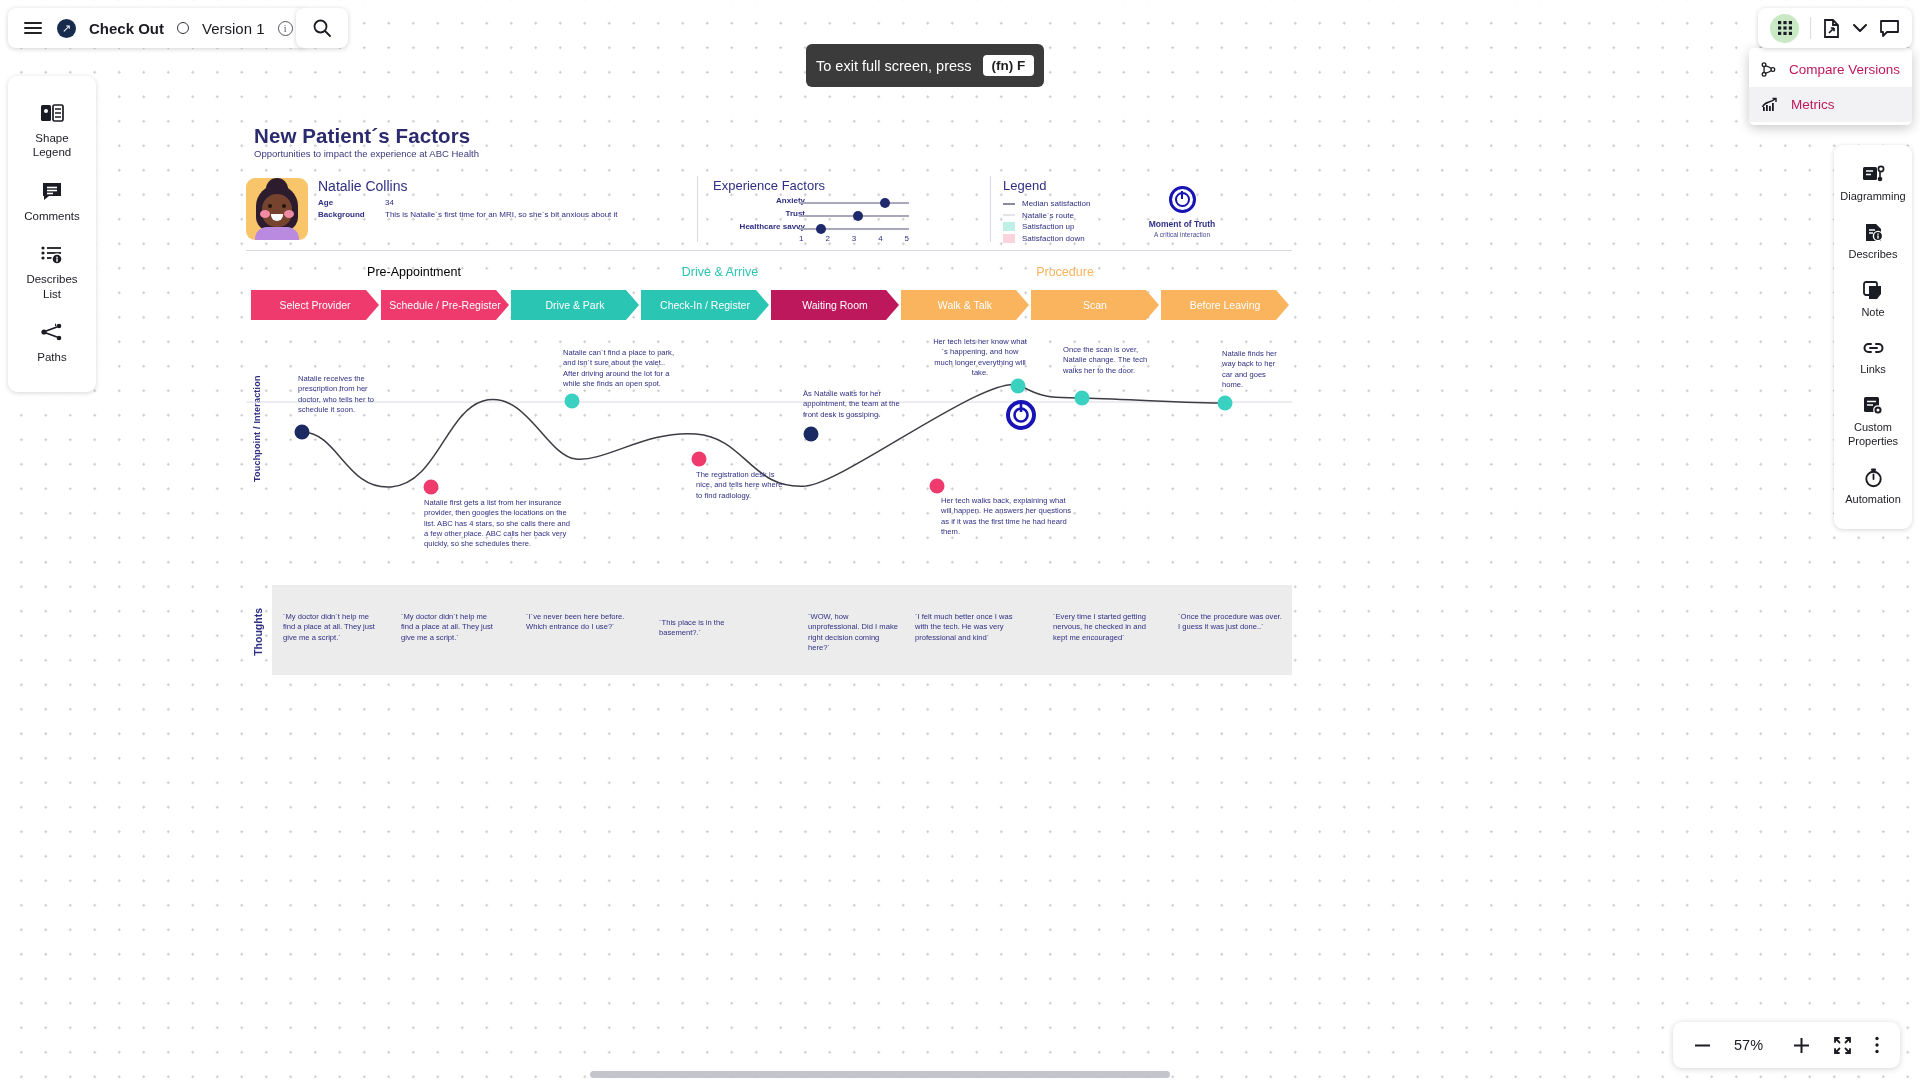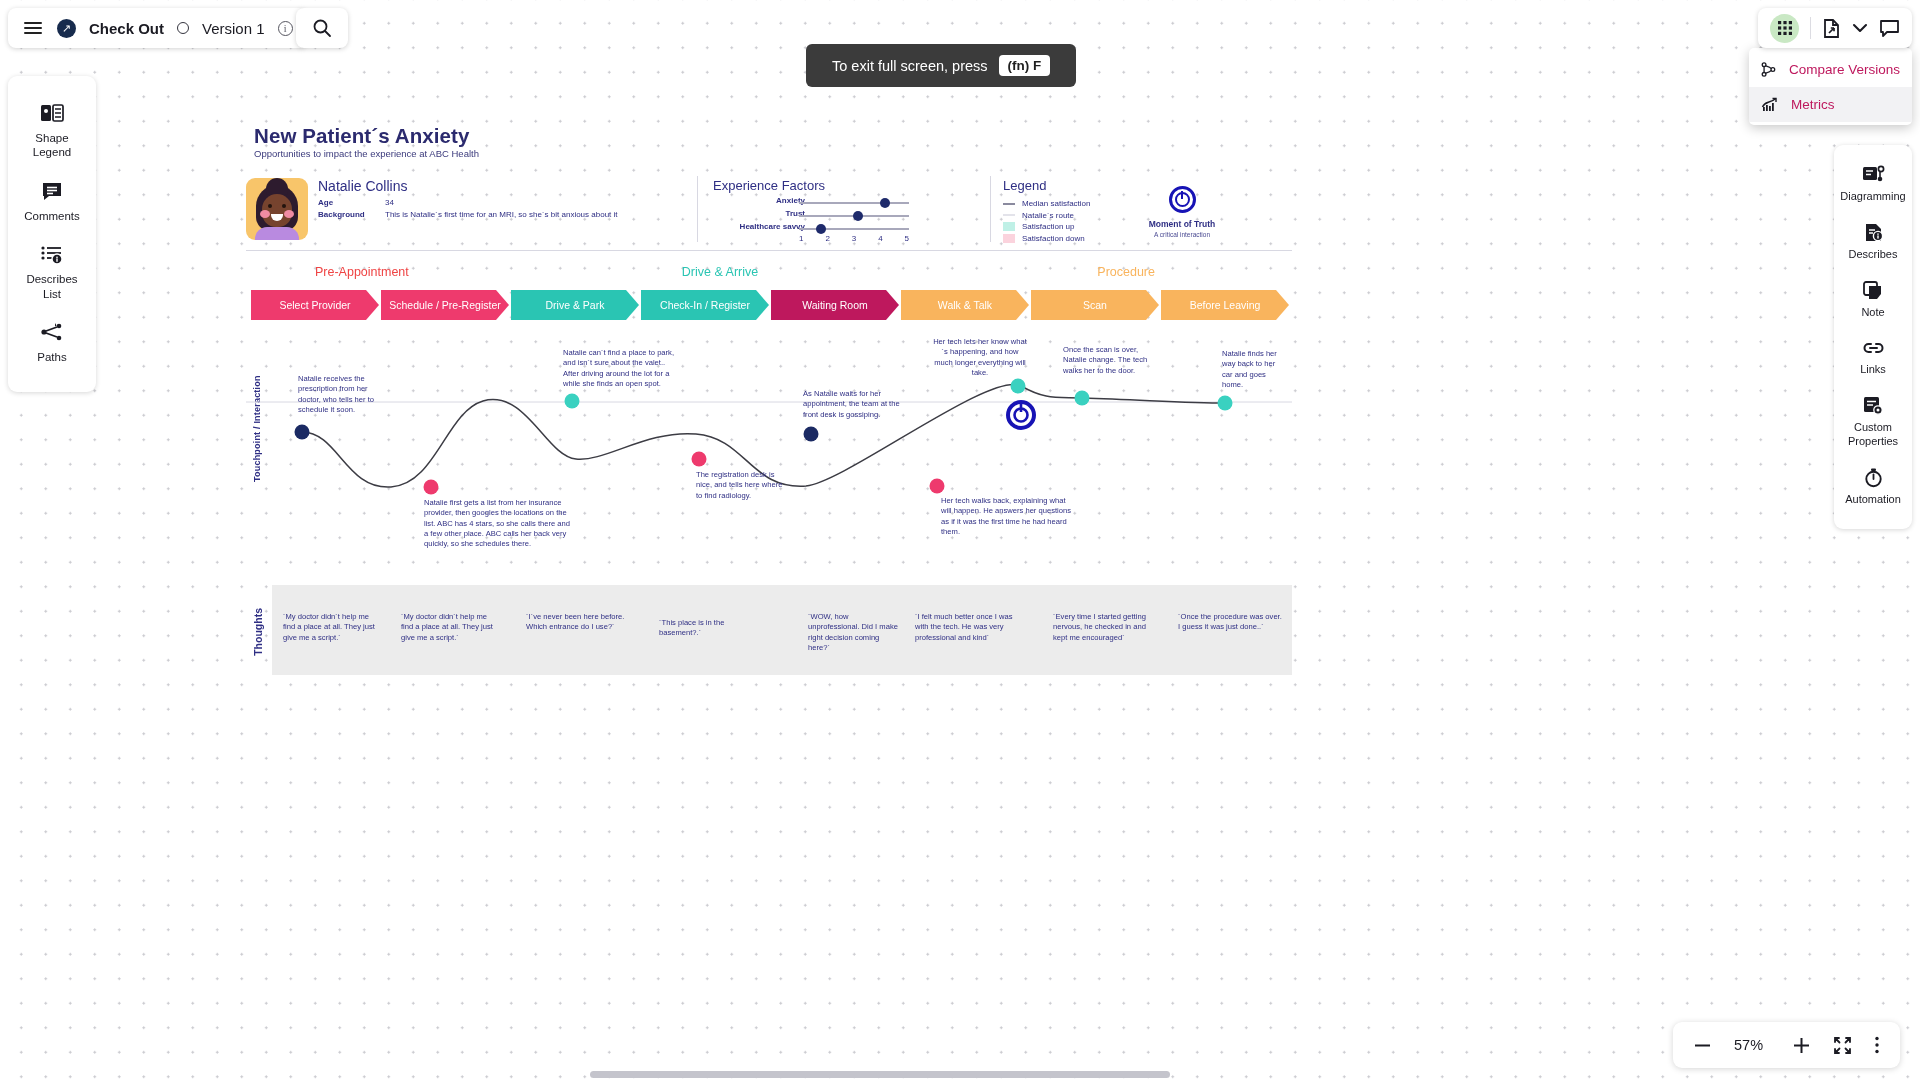--- a/index.html
+++ b/index.html
@@ -93,21 +93,21 @@
     padding:4px 0 3px; overflow:hidden;
   }
   .dd-item { display:flex;align-items:center;gap:13px;padding:9px 12px; cursor:pointer; }
   .dd-item .t { font-size:13.5px; color:#be185d; white-space:nowrap; }
   .dd-item.hl { background:#f2f2f4; }
 
   
   .toast {
     position:absolute; left:806px; top:44px;
     background:#3b3b3b; color:#fff; border-radius:6px;
-    padding:11px 26px; display:flex; align-items:center; gap:11px; z-index:45;
+    padding:11px 10px; display:flex; align-items:center; gap:11px; z-index:45;
   }
   .toast .tmsg { font-size:14.5px; }
   .toast .kbd {
     background:#fff;color:#1f1f1f;border-radius:4px;
     padding:3px 9px;font-size:13.5px;font-weight:700;
   }
 
   
   .zoombar {
     position:absolute; right:20px; bottom:12px; height:46px;
@@ -213,21 +213,21 @@
 </style>
 </head>
 <body>
 
 <div id="app">
 
   <div class="canvas"></div>
 
   <div class="map">
 
-    <div class="jtitle">New Patient´s Anxiety</div>
+    <div class="jtitle">New Patient´s Factors</div>
     <div class="jsub">Opportunities to impact the experience at ABC Health</div>
 
     <div class="avatar">
       <div class="av-hairback"></div>
         <div class="av-bun"></div>
         <div class="av-face"></div>
       <div class="av-eyeL"></div>
         <div class="av-eyeR"></div>
       <div class="av-cheekL"></div>
         <div class="av-cheekR"></div>
@@ -298,23 +298,23 @@
     <div class="mot">
       <div class="mot-ring">
           <div class="mot-inner"></div>
         </div>
       <div class="mot-t1">Moment of Truth</div>
       <div class="mot-t2">A critical interaction</div>
     </div>
 
     <div class="hr-top"></div>
 
-    <div class="phase" style="left:315px;width:180px;color:#ef4444">Pre-Appointment</div>
+    <div class="phase" style="left:324px;width:180px;text-align:center;color:#000000">Pre-Appointment</div>
     <div class="phase" style="left:630px;width:180px;text-align:center;color:#2ac5b3">Drive &amp; Arrive</div>
-    <div class="phase" style="left:975px;width:180px;text-align:right;color:#f9b45d">Procedure</div>
+    <div class="phase" style="left:975px;width:180px;text-align:center;color:#f9b45d">Procedure</div>
 
     <div class="stage" style="left:251px;width:128px;background:#ee3a6d">Select Provider</div>
     <div class="stage" style="left:381px;width:128px;background:#ee3a6d">Schedule / Pre-Register</div>
     <div class="stage" style="left:511px;width:128px;background:#2ac5b3">Drive &amp; Park</div>
     <div class="stage" style="left:641px;width:128px;background:#2ac5b3">Check-In / Register</div>
     <div class="stage" style="left:771px;width:128px;background:#be185d">Waiting Room</div>
     <div class="stage" style="left:901px;width:128px;background:#f9b45d">Walk &amp; Talk</div>
     <div class="stage" style="left:1031px;width:128px;background:#f9b45d">Scan</div>
     <div class="stage" style="left:1161px;width:128px;background:#f9b45d">Before Leaving</div>
 

